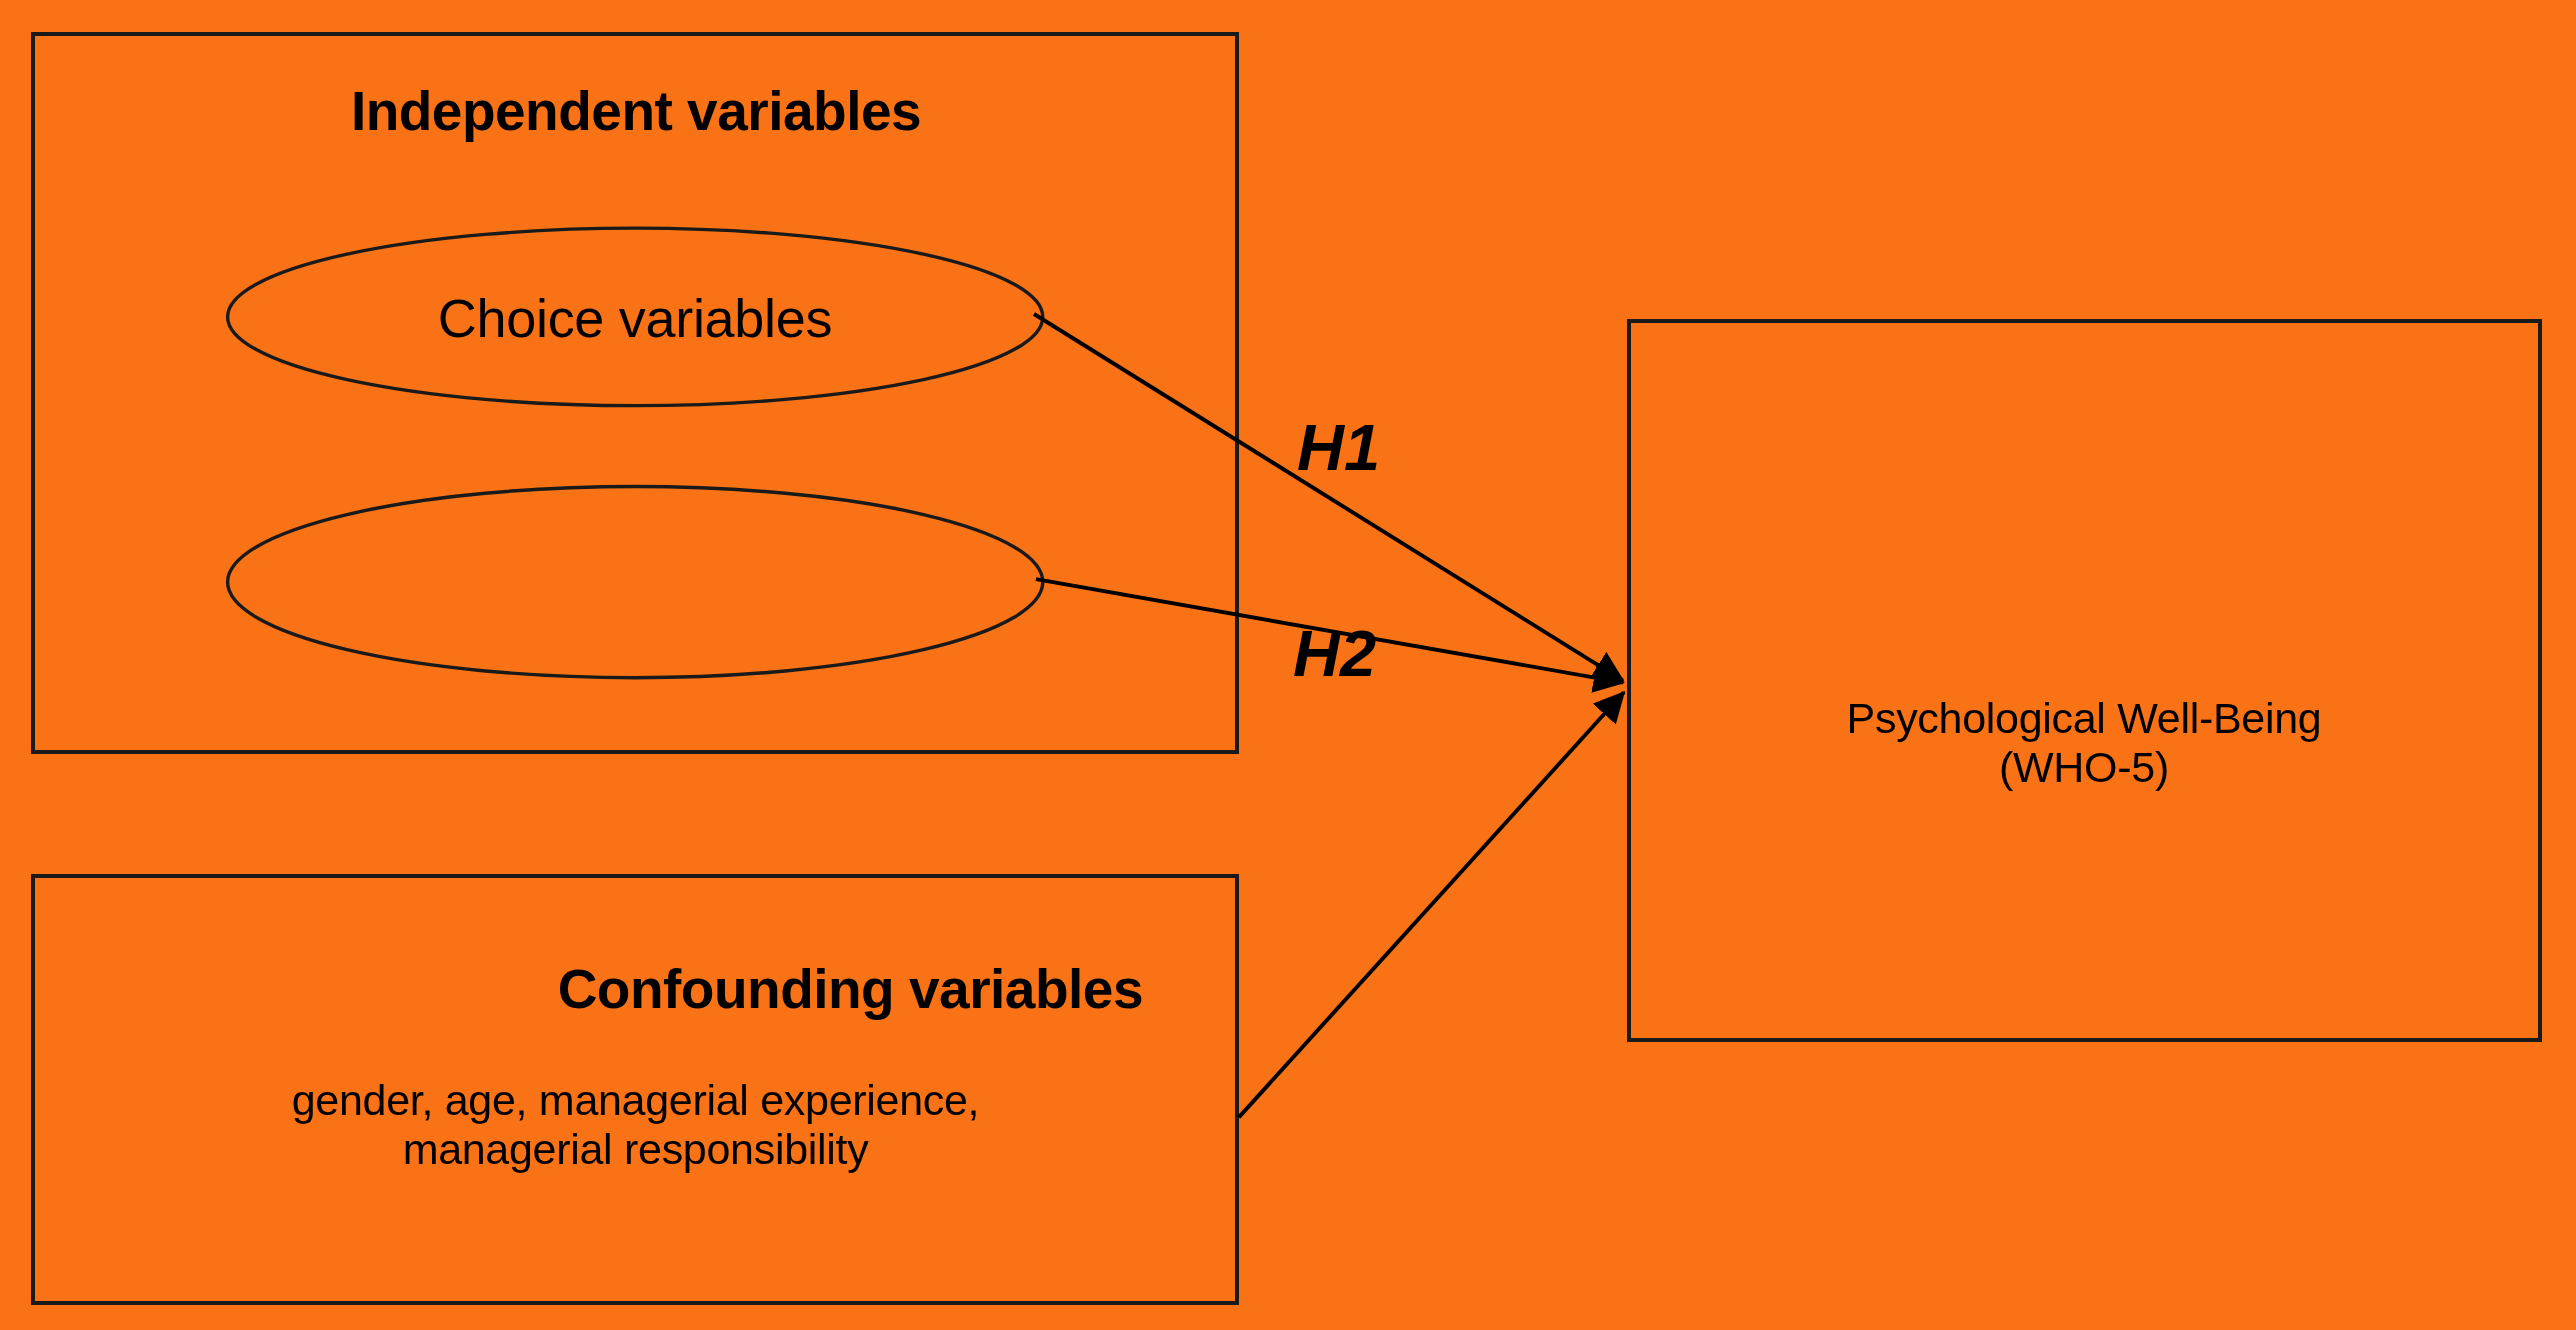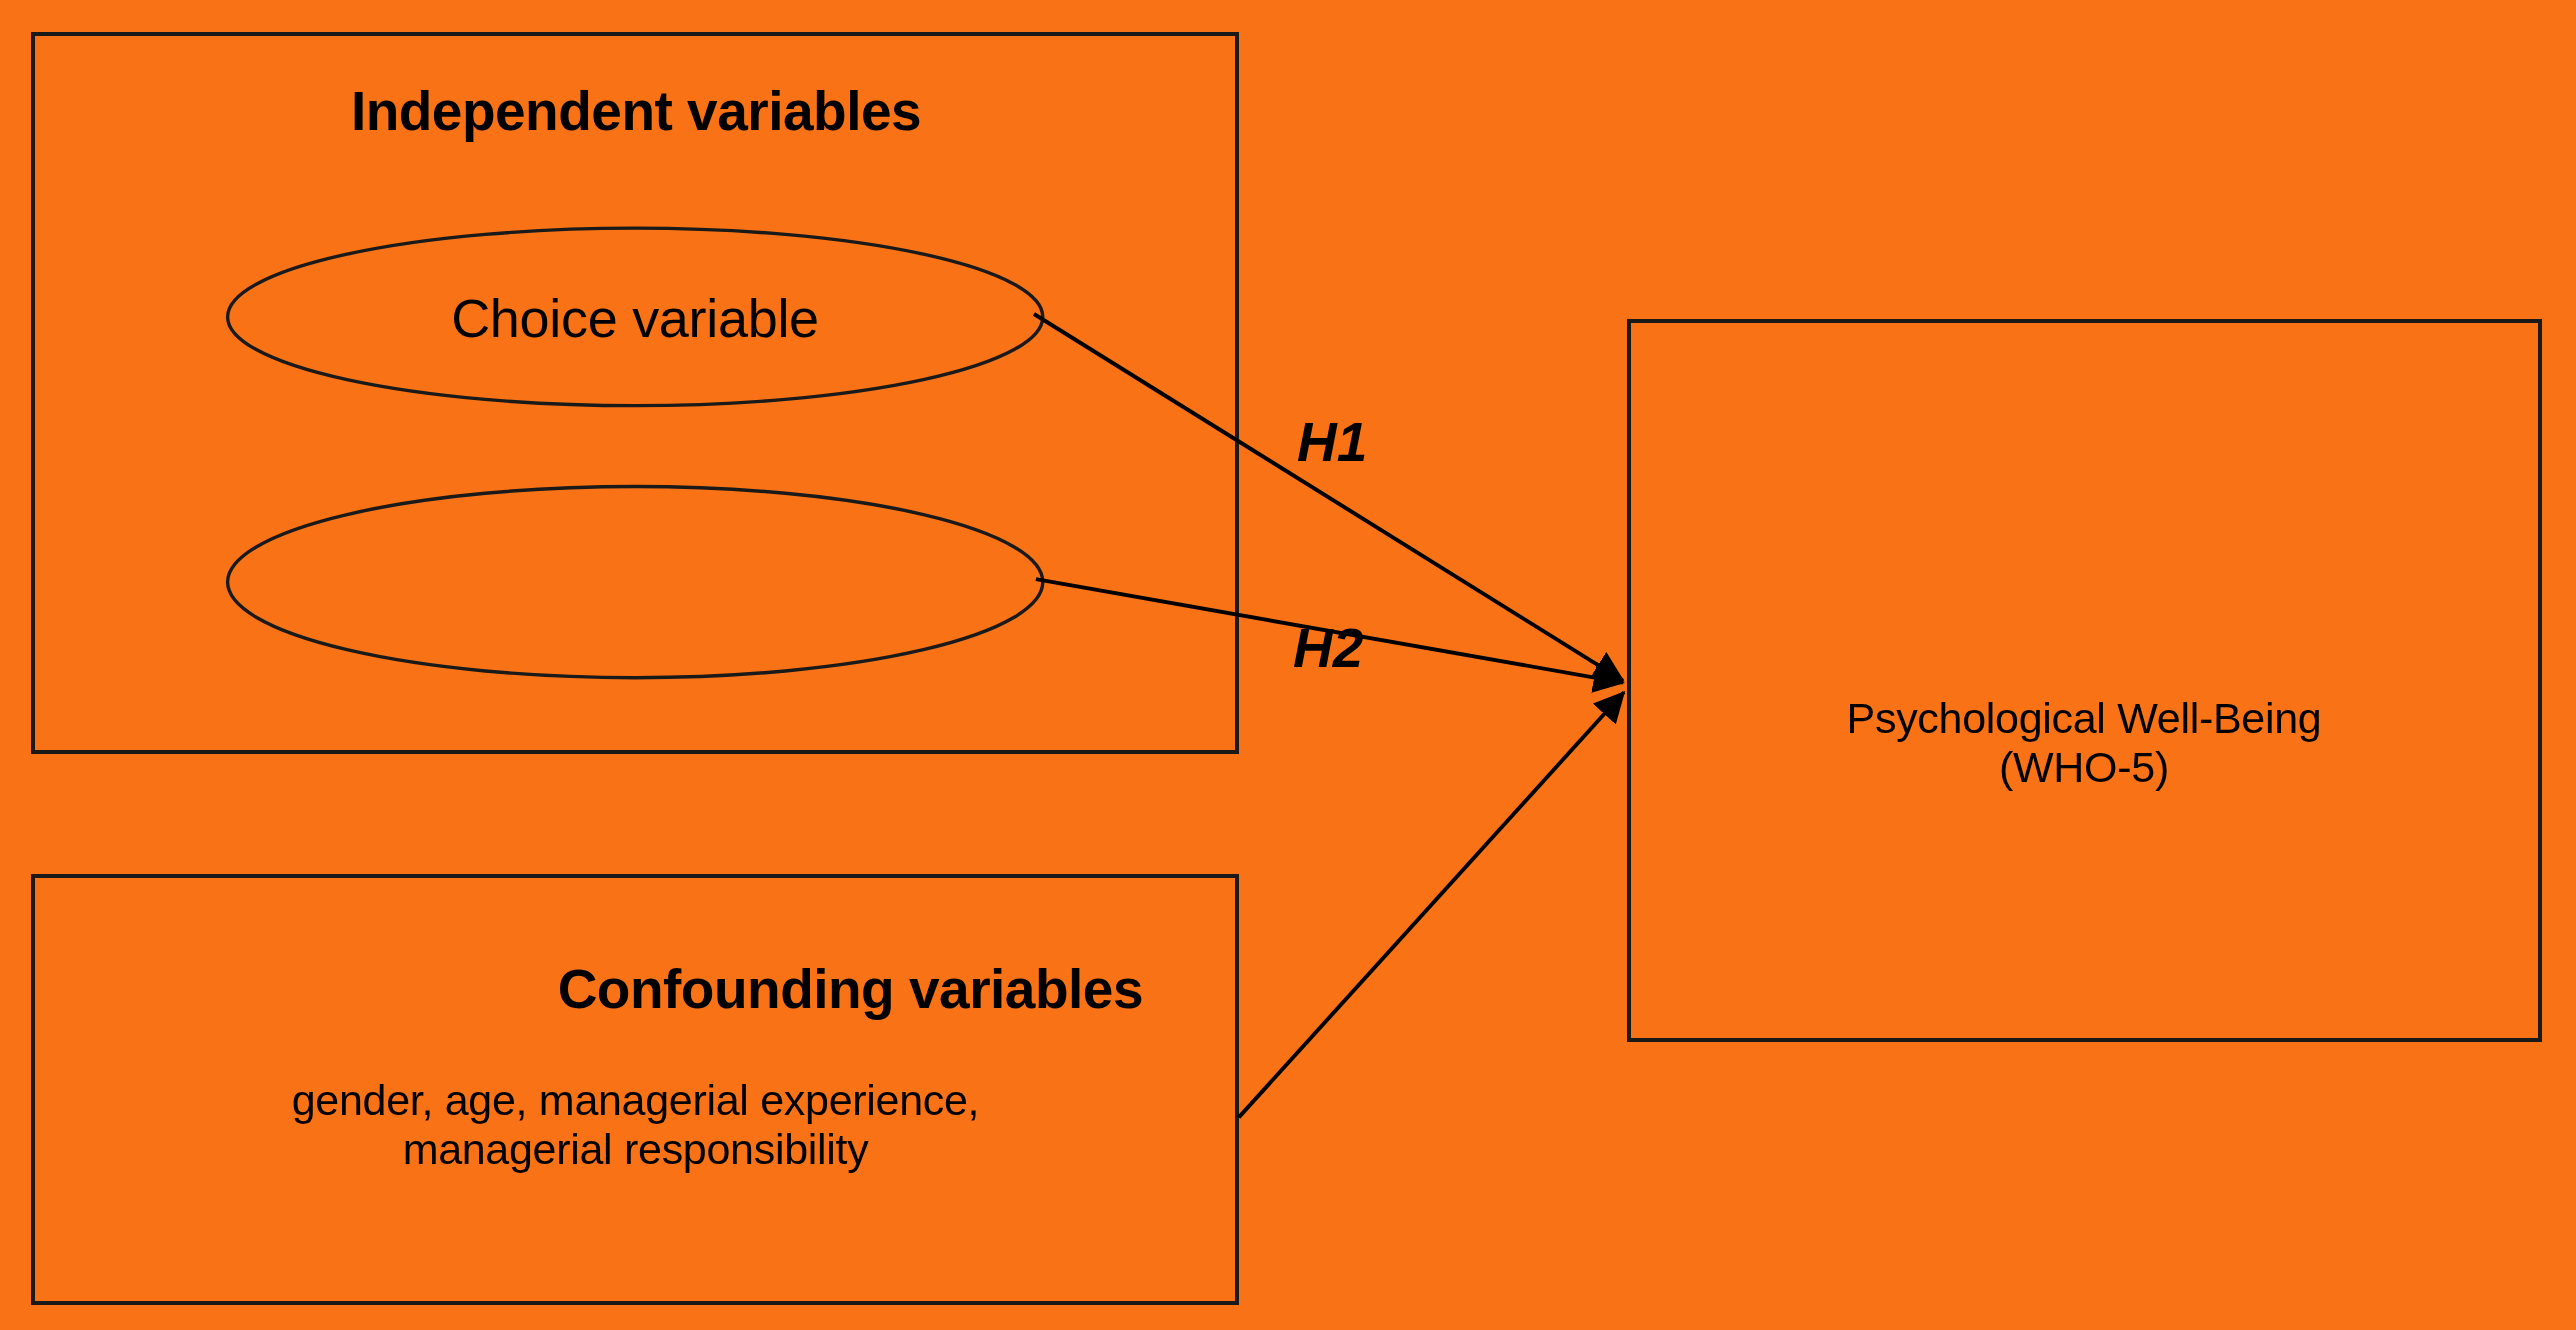--- a/index.html
+++ b/index.html
@@ -54,21 +54,21 @@
     text-align: center;
     white-space: pre;
     font-size: 54px;
     line-height: 1.22;
     letter-spacing: -0.3px;
   }
   .hyp {
     position: absolute;
     font-weight: bold;
     font-style: italic;
-    font-size: 55px;
+    font-size: 65px;
     white-space: pre;
     letter-spacing: 0px;
   }
 </style>
 </head>
 <body>
 
 <div id="canvas">
 
   <div class="box" style="left:31px; top:32px; width:1208px; height:722px;"></div>
@@ -99,21 +99,21 @@
 
     <ellipse cx="651" cy="597" rx="418" ry="98" fill="none" stroke="#1a1a1a" stroke-width="3.5"></ellipse>
 
     <line x1="1060" y1="322" x2="1664" y2="698" stroke="#000000" stroke-width="4" marker-end="url(#arrowhead)"></line>
 
     <line x1="1062" y1="594" x2="1664" y2="700" stroke="#000000" stroke-width="4" marker-end="url(#arrowhead)"></line>
 
     <line x1="1270" y1="1146" x2="1665" y2="710" stroke="#000000" stroke-width="4" marker-end="url(#arrowhead)"></line>
   </svg>
 
-  <div class="node-label" style="left:245px; top:286px; width:780px;">Choice variable</div>
+  <div class="node-label" style="left:245px; top:286px; width:780px;">Choice variables</div>
 
 
   <div class="hyp" style="left:1297px; top:410px;">H1</div>
 
   <div class="hyp" style="left:1293px; top:616px;">H2</div>
 
 </div>
 
 
 </body></html>

